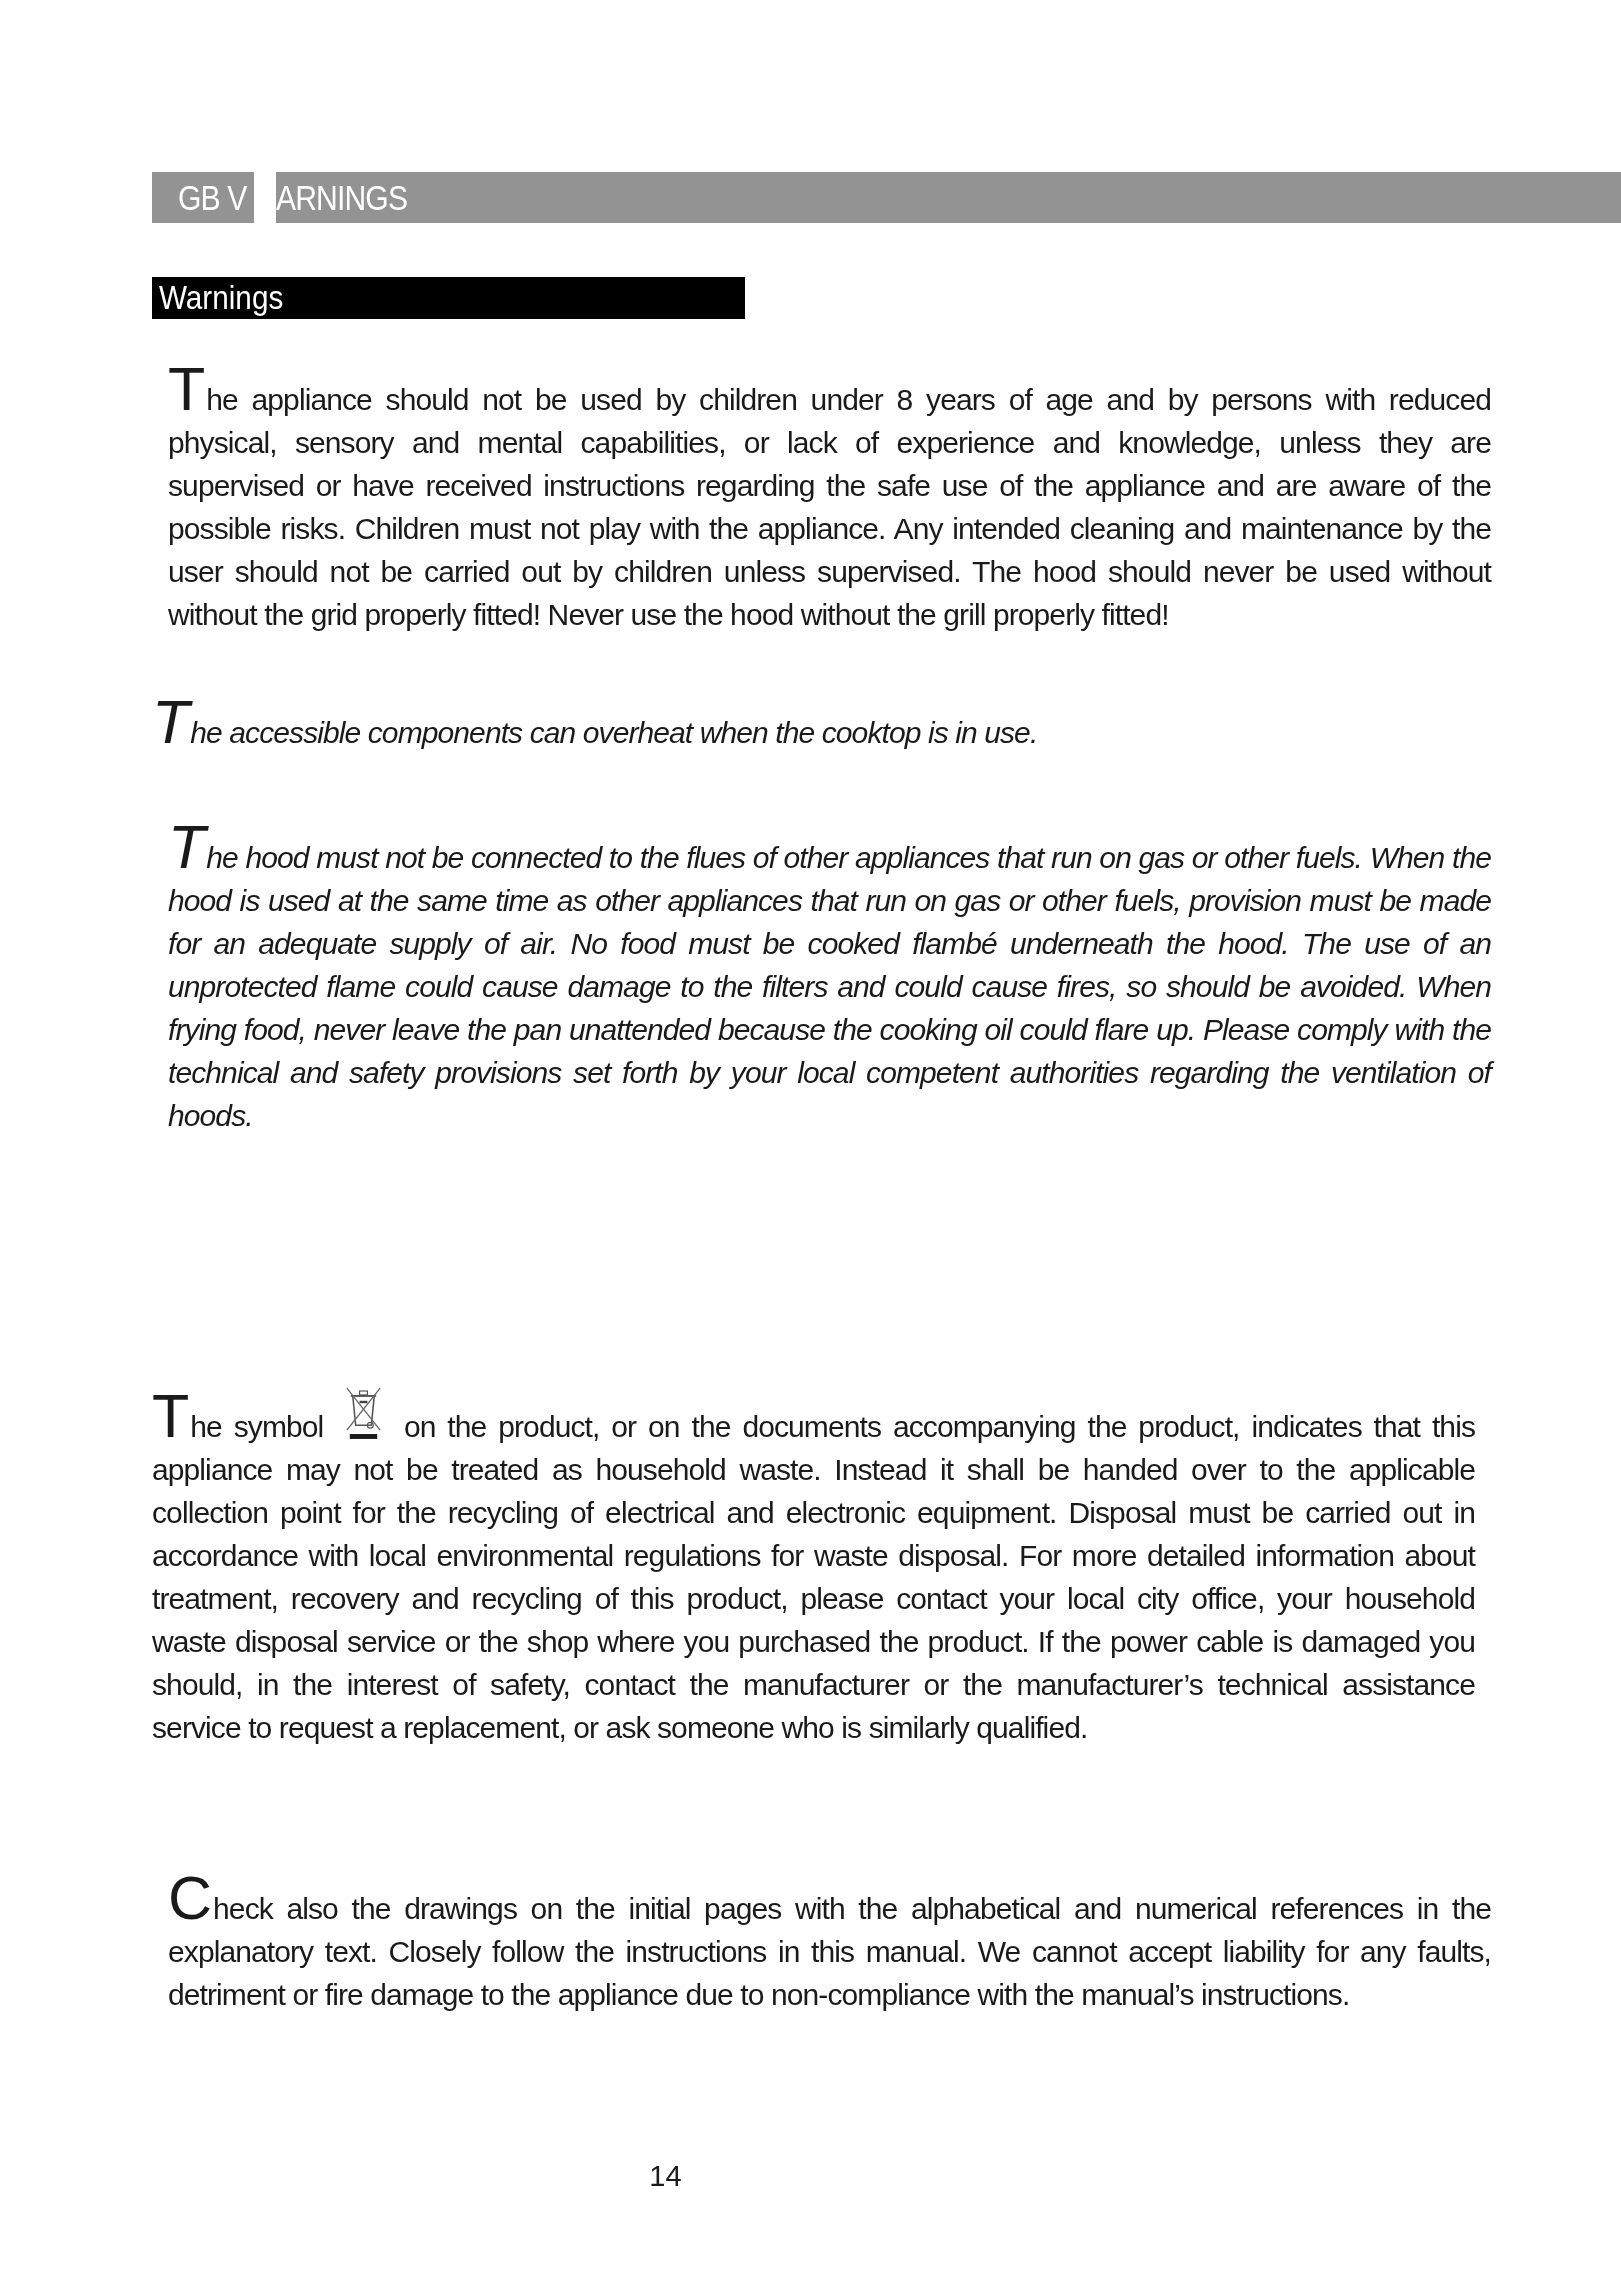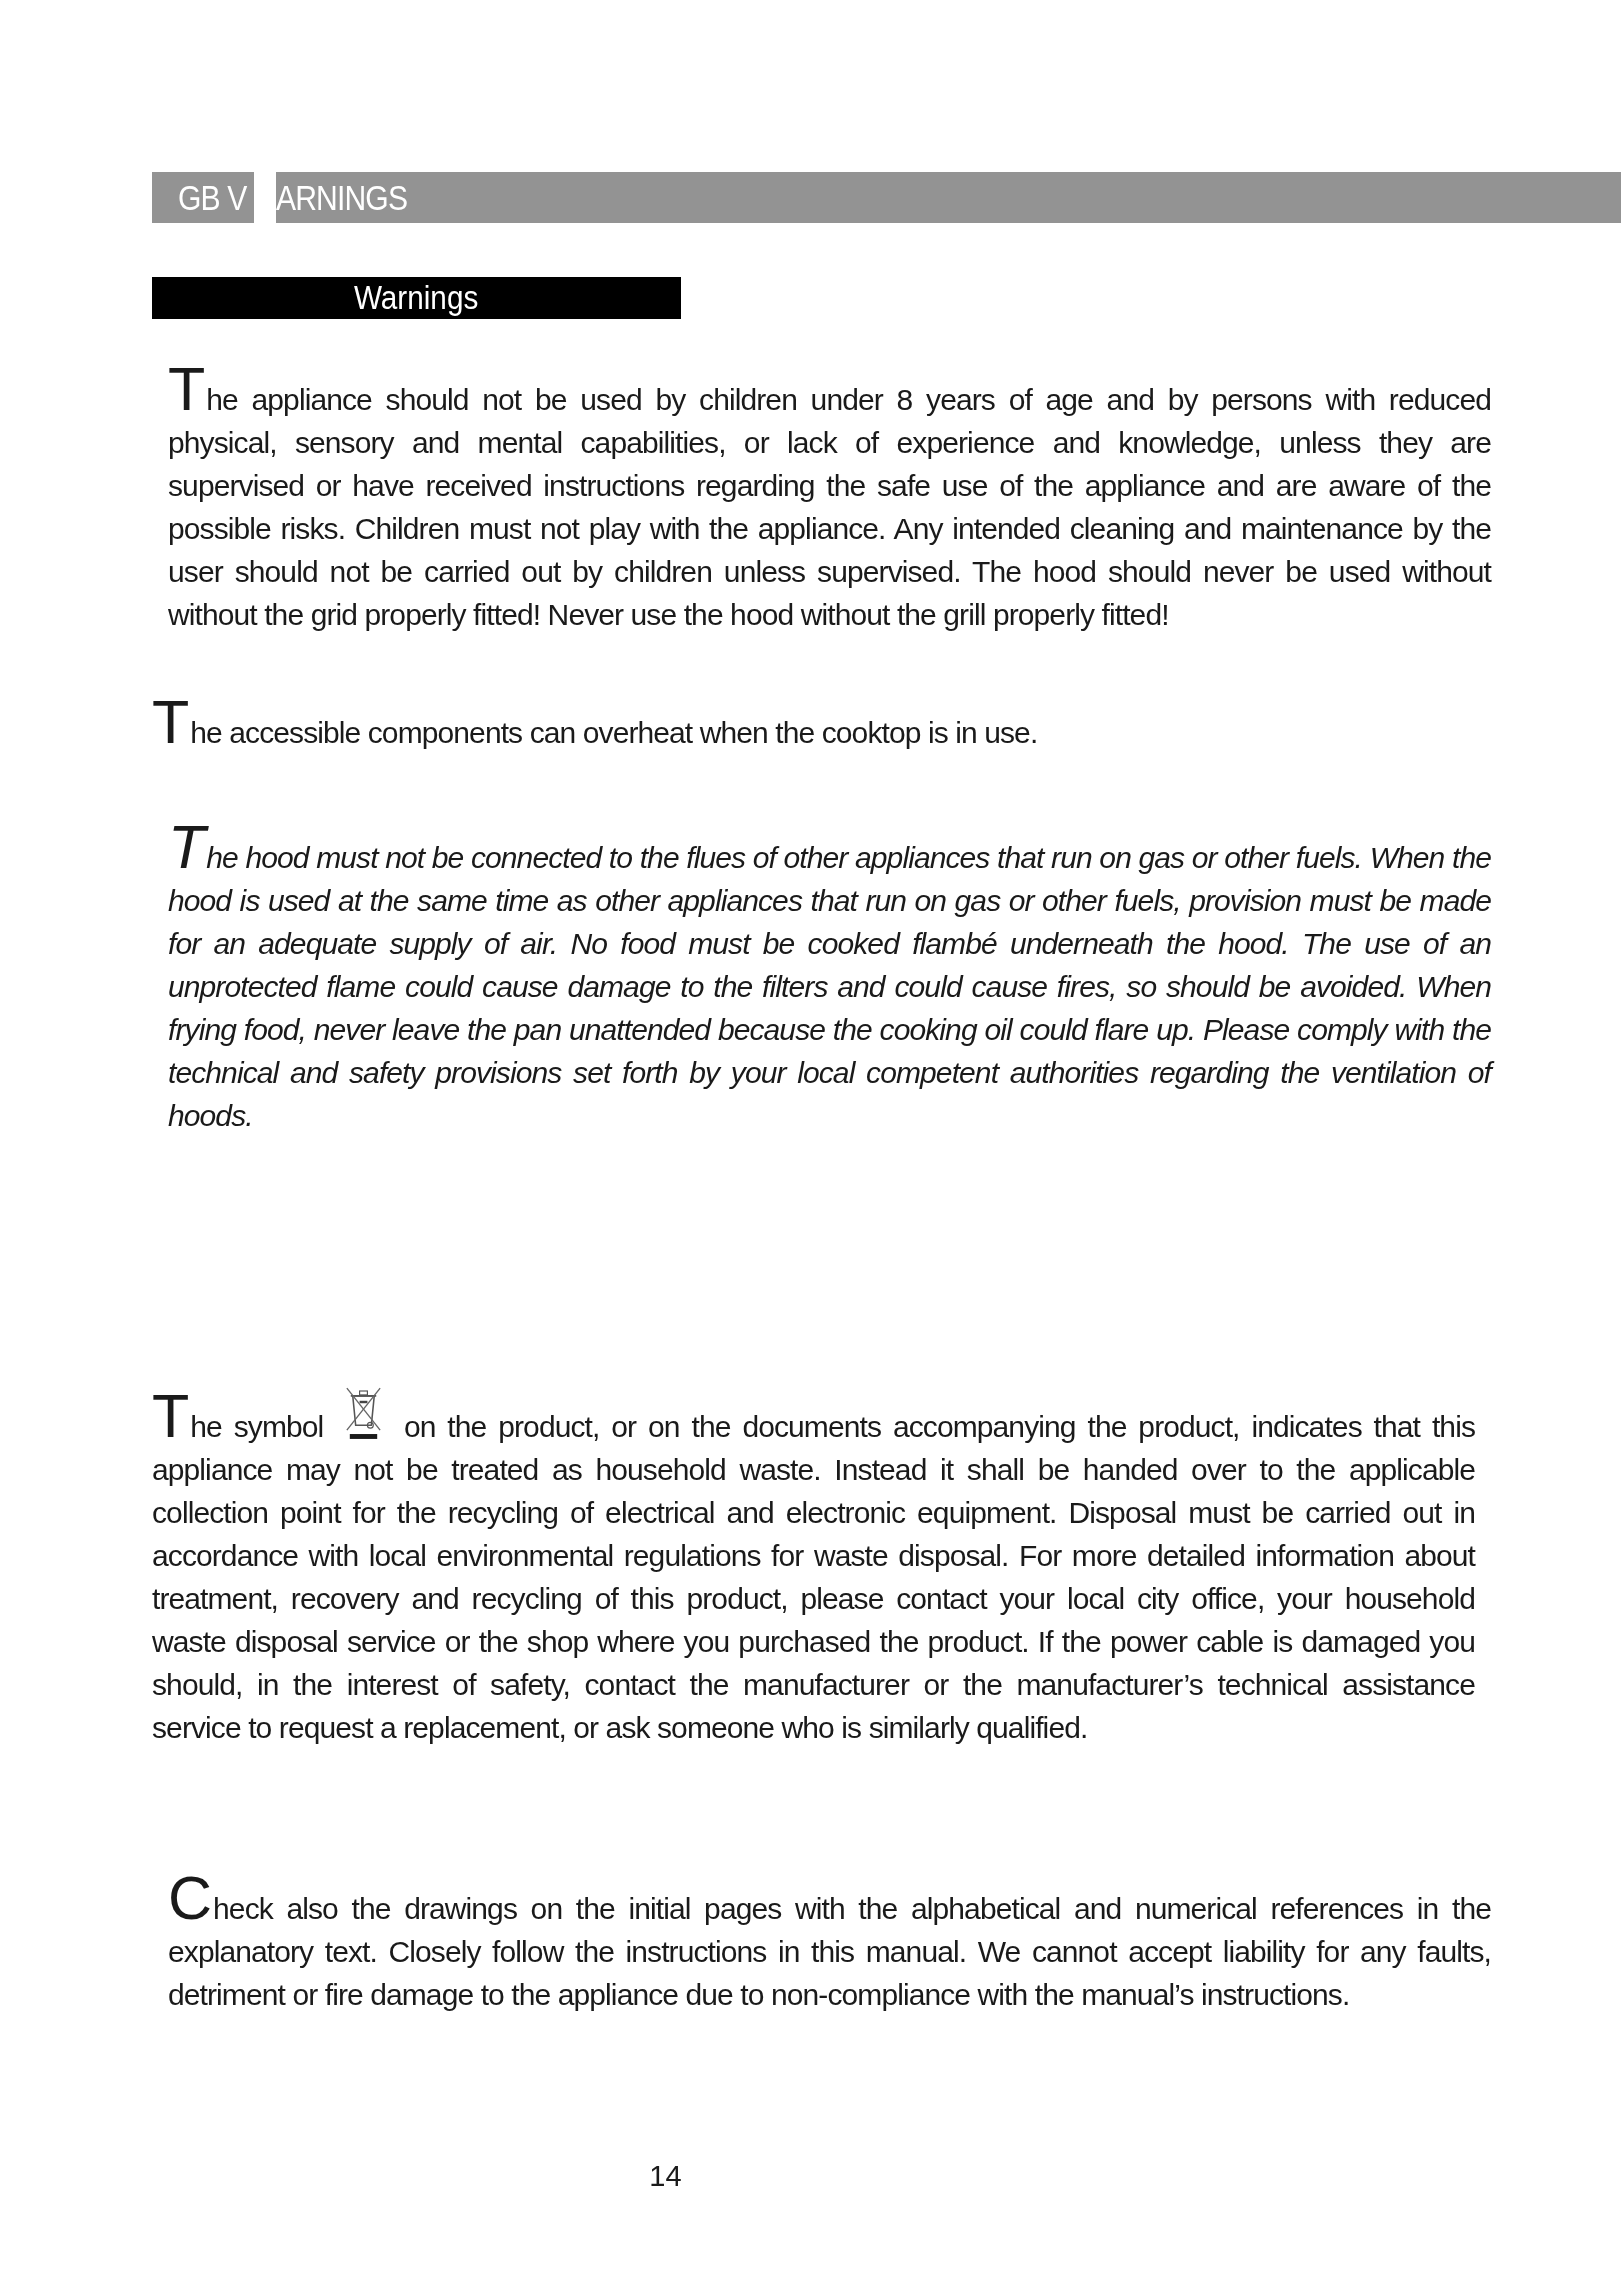--- a/index.html
+++ b/index.html
@@ -52,25 +52,24 @@
       white-space: nowrap;
     }
     .section-header .label-a { left: 25.5px; }
     .section-header .label-b { left: 124px; }
 
     
     .subtitle-bar {
       position: absolute;
       left: 152px;
       top: 277px;
-      width: 529px;
+      width: 593px;
       height: 42px;
       background: #000000;
       color: #ffffff;
-      text-align: center;
       font-family: "Liberation Sans", sans-serif;
       font-size: 33px;
       line-height: 42px;
     }
     .subtitle-bar span {
       display: inline-block;
       transform: scaleX(0.9);
     }
 
     
@@ -91,21 +90,21 @@
       line-height: 29px;
       font-weight: normal;
       font-family: "Liberation Sans Narrow", "Liberation Sans", sans-serif;
       vertical-align: baseline;
       letter-spacing: 0;
       margin-right: 1px;
       position: relative;
       top: 0px;
     }
     .p1 { top: 359px; }
-    .p2 { top: 708px; }
+    .p2 { top: 708px; font-style: italic; }
     .p3 { top: 817px; }
     .p4 { top: 1210px; }
     .p5 { top: 1386px; }
     .p6 { top: 1868px; }
 
     .weee-icon {
       display: inline-block;
       width: 45px;
       height: 55px;
       vertical-align: -3.9px;

